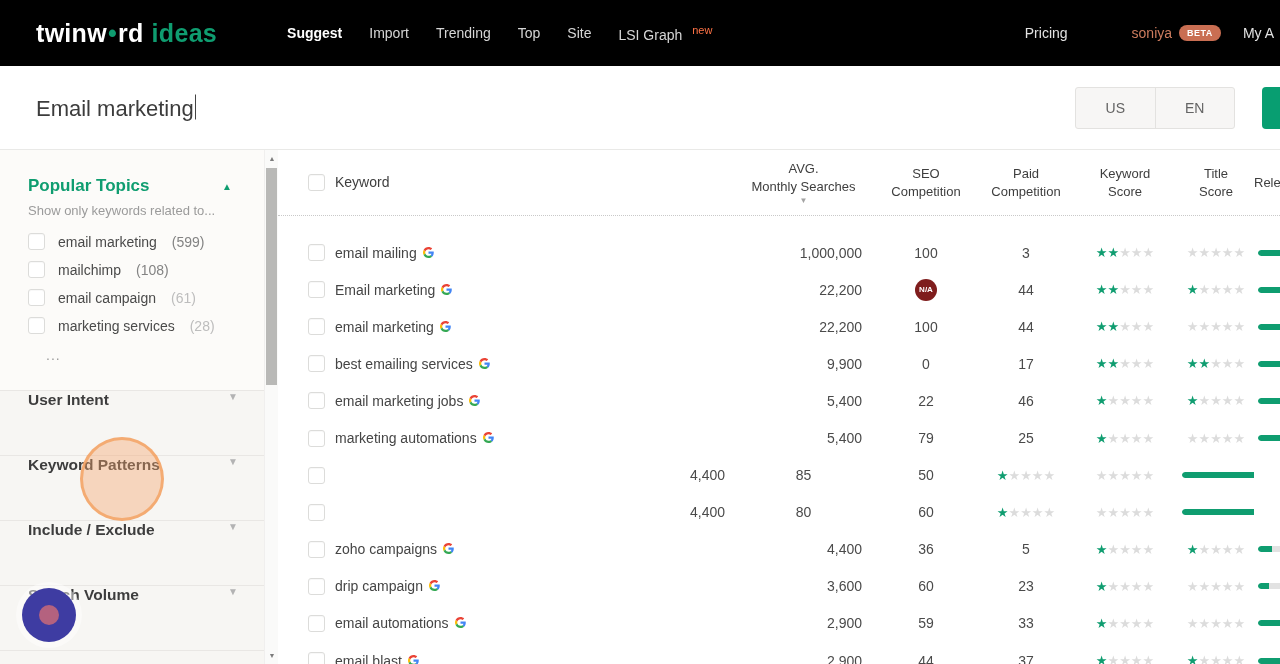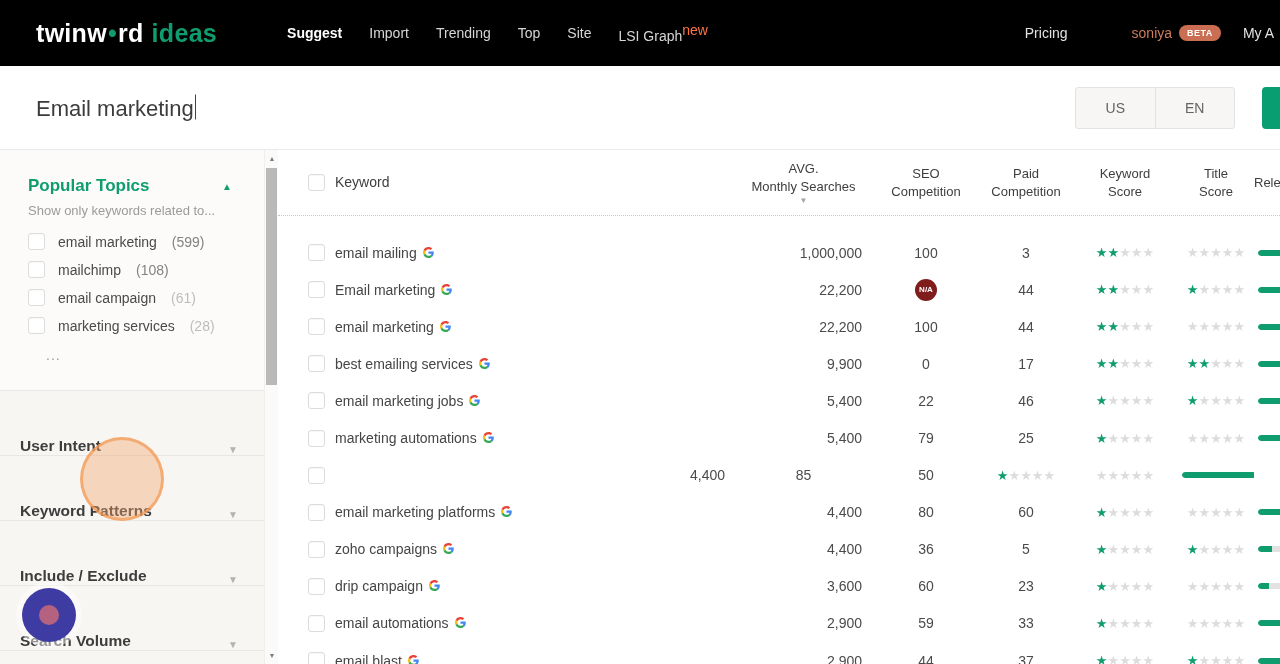--- a/index.html
+++ b/index.html
@@ -7,21 +7,21 @@
   .stage { position:relative; width:1280px; height:664px; overflow:hidden; background:#fff; }
 
   
   .navbar { position:absolute; top:0; left:0; right:0; height:66px; background:#000000; display:flex; align-items:center; }
   .logo { margin-left:36px; font-size:25px; font-weight:bold; color:#fff; letter-spacing:0.3px; white-space:nowrap; }
   .logo .dot { color:var(--accent-green,#0f9d70); margin:0 1px; }
   .logo .suffix { color:var(--accent-green,#0f9d70); margin-left:8px; font-weight:bold; }
   .nav-menu { display:flex; gap:27px; margin-left:70px; align-items:center; }
   .nav-item { color:#d6d6d6; font-size:14px; cursor:pointer; position:relative; white-space:nowrap; }
   .nav-item.active { color:#fff; font-weight:bold; }
-  .nav-item .sup { color:var(--orange,#ff7346); font-size:14px; vertical-align:super; margin-left:0; }
+  .nav-item .sup { color:var(--orange,#ff7346); font-size:11px; vertical-align:super; margin-left:10px; }
   .nav-right { margin-left:auto; display:flex; align-items:center; gap:22px; padding-right:6px; }
   .nav-pricing { color:#e2e2e2; font-size:14px; cursor:pointer; }
   .nav-user { display:flex; align-items:center; gap:7px; cursor:pointer;margin-left:42px; }
   .nav-user .uname { color:var(--salmon,#cd7c5e); font-size:14px; }
   .beta { background:var(--beta-bg,#c96e52); color:#fff; font-size:9px; font-weight:bold; padding:3px 8px; border-radius:9px; letter-spacing:0.5px; }
   .nav-account { color:#e2e2e2; font-size:14px; white-space:nowrap; cursor:pointer; }
 
   
   .searchbar { position:absolute; top:66px; left:0; right:0; height:84px; background:#fff; border-bottom:1px solid #e9e9e7; }
   .search-text { position:absolute; left:36px; top:50%; transform:translateY(-50%); font-size:22px; color:#3c3c3c; }
@@ -39,21 +39,21 @@
   .pt-title { display:flex; align-items:center; color:var(--accent-green,#0f9d70); font-size:17px; font-weight:bold; }
   .pt-title .arrow { margin-left:auto; margin-right:6px; font-size:10px; color:var(--accent-green,#0f9d70); cursor:pointer; }
   .pt-sub { color:#9b9b9b; font-size:13px; margin-top:7px; }
   .pt-items { margin-top:15px; display:flex; flex-direction:column; gap:11px; }
   .pt-item { display:flex; align-items:center; gap:13px; font-size:14px; color:#4a4a4a; cursor:pointer; }
   .checkbox { width:17px; height:17px; min-width:17px; border:1px solid #dcdcda; border-radius:3px; background:#fff; box-shadow:inset 0 1px 1px rgba(0,0,0,0.03); cursor:pointer; }
   .pt-count { color:#838383; font-size:14px; margin-left:2px; }
   .pt-count.muted { color:#bdbdbd; }
   .pt-more { color:#9a9a9a; font-size:14px; letter-spacing:1px; margin:13px 0 0 18px; cursor:pointer; }
   .sb-sections { position:absolute; top:240px; left:0; width:264px; }
-  .sb-section { height:65px; background:#f7f6f3; border-top:1px solid #e9e7e4; display:flex; align-items:flex-end; padding:0 26px 0 20px; cursor:pointer; }
+  .sb-section { height:65px; background:#f7f6f3; border-top:1px solid #e9e7e4; display:flex; align-items:flex-start; padding:0 26px 0 28px; cursor:pointer; }
   .sb-section .lbl { font-size:15.5px; font-weight:bold; color:#3d3d3d; }
   .sb-section .chev { margin-left:auto; color:#b3b3b3; font-size:10px; }
   .sb-stub { height:18px; background:#f7f6f3; border-top:1px solid #e9e7e4; }
 
   
   .sb-scroll { position:absolute; right:0; top:0; bottom:0; width:14px; background:#fafaf9; border-left:1px solid #f0efee; }
   .sb-arrow { position:absolute; left:0; width:14px; text-align:center; color:#7c7c7c; font-size:7px; cursor:pointer; }
   .sb-arrow.up { top:5px; } .sb-arrow.down { bottom:5px; }
   .sb-thumb { position:absolute; left:1px; top:18px; width:11px; height:217px; background:#b9b9b7; cursor:pointer; }
 
@@ -339,29 +339,20 @@
           <div class="stars"><span class="on"></span><span class="off">★★★★★</span></div>
           <div>
             <div class="rel-wrap">
               <div class="rel-green" style="width: 100%;"></div>
             </div>
           </div>
         </div>
         <div class="tr grid-row">
           <div></div>
           <div class="checkbox"></div>
-          <div class="kw">
-            <span>email marketing platforms</span>
-            <span class="gicon"><svg viewBox="0 0 48 48" width="11" height="11">
-                <path fill="#EA4335" d="M24 9.5c3.54 0 6.71 1.22 9.21 3.6l6.85-6.85C35.9 2.38 30.47 0 24 0 14.62 0 6.51 5.38 2.56 13.22l7.98 6.19C12.43 13.72 17.74 9.5 24 9.5z"></path>
-                <path fill="#4285F4" d="M46.98 24.55c0-1.57-.15-3.09-.38-4.55H24v9.02h12.94c-.58 2.96-2.26 5.48-4.78 7.18l7.73 6c4.51-4.18 7.09-10.36 7.09-17.65z"></path>
-                <path fill="#FBBC05" d="M10.53 28.59c-.48-1.45-.76-2.99-.76-4.59s.27-3.14.76-4.59l-7.98-6.19C.92 16.46 0 20.12 0 24c0 3.88.92 7.54 2.56 10.78l7.97-6.19z"></path>
-                <path fill="#34A853" d="M24 48c6.48 0 11.93-2.13 15.89-5.81l-7.73-6c-2.15 1.45-4.92 2.3-8.16 2.3-6.26 0-11.57-4.22-13.47-9.91l-7.98 6.19C6.51 42.62 14.62 48 24 48z"></path>
-              </svg></span>
-          </div>
           <div class="num">4,400</div>
           <div class="cell-center">80</div>
           <div class="cell-center">60</div>
           <div class="stars"><span class="on">★</span><span class="off">★★★★</span></div>
           <div class="stars"><span class="on"></span><span class="off">★★★★★</span></div>
           <div>
             <div class="rel-wrap">
               <div class="rel-green" style="width: 100%;"></div>
             </div>
           </div>

